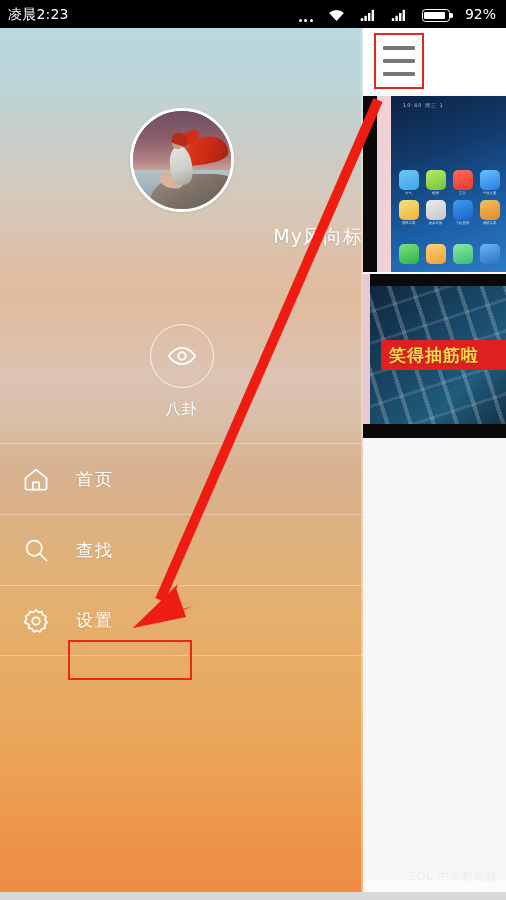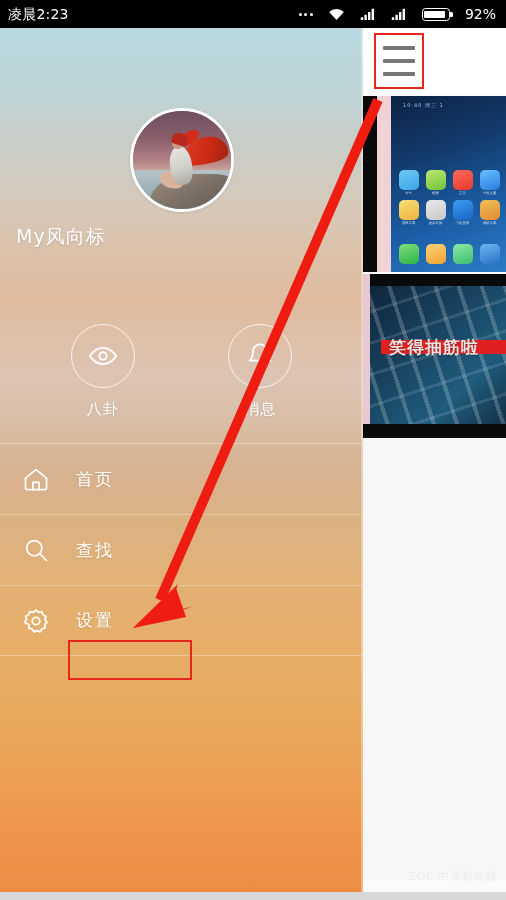--- a/index.html
+++ b/index.html
@@ -10,21 +10,21 @@
   }
   #screen{ position:relative; width:506px; height:900px; overflow:hidden; background:#fff; }
 
   
   .statusbar{
     position:absolute; left:0; top:0; width:506px; height:28px;
     background:#000; color:#fff; display:flex; align-items:center;
     padding:0 10px 0 8px;
   }
   .status-time{ font-size:14px; letter-spacing:.2px; line-height:28px; }
-  .status-right{ margin-left:auto; display:flex; align-items:center; gap:15px; }
+  .status-right{ margin-left:auto; display:flex; align-items:flex-end; gap:15px; }
   .dots{ display:flex; gap:2.5px; align-items:center; }
   .dots i{ width:3px; height:3px; background:#fff; border-radius:50%; display:block; }
   .batt{
     width:28px; height:13px; border:1.6px solid #fff; border-radius:3.5px;
     position:relative; display:flex; align-items:center;
   }
   .batt::after{
     content:""; position:absolute; right:-4px; top:3.2px;
     width:2.5px; height:5px; background:#fff; border-radius:0 1.5px 1.5px 0;
   }
@@ -70,23 +70,23 @@
   .news::before{
     content:""; position:absolute; left:-10%; top:-10%; width:120%; height:120%;
     background:
       repeating-linear-gradient(72deg, rgba(255,255,255,.20) 0 4px, transparent 4px 22px),
       repeating-linear-gradient(-18deg, rgba(255,255,255,.12) 0 3px, transparent 3px 30px);
   }
   .news-top{ position:absolute; left:0; right:0; top:0; height:12px; background:#0a0a0a; }
   .news-bot{ position:absolute; left:0; right:0; bottom:0; height:14px; background:#0a0a0a; }
   .news-left{ position:absolute; left:0; top:0; bottom:0; width:7px; background:#e9c9d1; }
   .news-banner{
-    position:absolute; left:18px; right:0; top:66px; height:14px; background:#e02020;
+    position:absolute; left:18px; right:0; top:66px; height:30px; background:#e02020;
     display:flex; align-items:center; padding-left:8px;
-    font-size:17px; font-weight:bold; color:#e5e5e5; letter-spacing:1px;
+    font-size:17px; font-weight:bold; color:#fde047; letter-spacing:1px;
     text-shadow:0 1px 1px rgba(0,0,0,.35);
   }
 
   .right-blank{ position:absolute; left:363px; top:438px; width:143px; height:442px; background:#f7f7f7; }
   .watermark{
     position:absolute; right:8px; bottom:16px; font-size:11px; color:#ebebeb;
     letter-spacing:1px; user-select:none;
   }
   .bottom-strip{ position:absolute; left:0; bottom:0; width:506px; height:8px; background:#d8d8d8; }
 
@@ -153,21 +153,21 @@
   .av-cape2{
     position:absolute; left:46%; top:21%; width:22%; height:12%;
     background:#d22d18; border-radius:60% 40% 50% 30%; transform:rotate(-28deg);
   }
   .av-legs{
     position:absolute; left:28%; top:62%; width:24%; height:16%;
     background:#d7b49b; border-radius:40% 10% 40% 50%; transform:rotate(10deg);
   }
 
   .username{
-    position:absolute; left:16px; right:0; top:196px; text-align:left;
+    position:absolute; left:16px; right:0; top:196px; text-align:right;
     font-size:19px; color:#ffffff; letter-spacing:1px;
     text-shadow:0 1px 2px rgba(0,0,0,.15);
   }
 
   
   .actions{
     position:absolute; left:0; right:0; top:296px;
     display:flex; justify-content:space-around; padding:0 24px;
   }
   .act{ width:88px; text-align:center; }
@@ -308,29 +308,20 @@
       <div class="act">
         <div class="act-circle">
           <svg width="30" height="30" viewBox="0 0 24 24" fill="none" stroke="#ffffff" stroke-width="1.5" stroke-linecap="round" stroke-linejoin="round">
             <path d="M1.5 12s3.8-6.5 10.5-6.5S22.5 12 22.5 12 18.7 18.5 12 18.5 1.5 12 1.5 12z"></path>
             <circle cx="12" cy="12" r="3"></circle>
           </svg>
         </div>
         <div class="act-label">八卦</div>
       </div>
 
-      <div class="act">
-        <div class="act-circle">
-          <svg width="28" height="28" viewBox="0 0 24 24" fill="none" stroke="#ffffff" stroke-width="1.5" stroke-linecap="round" stroke-linejoin="round">
-            <path d="M18 8a6 6 0 1 0-12 0c0 7-3 8-3 8h18s-3-1-3-8z"></path>
-            <path d="M10.3 21a2 2 0 0 0 3.4 0"></path>
-          </svg>
-        </div>
-        <div class="act-label">消息</div>
-      </div>
 
 
     </div>
 
     <div class="menu">
 
       <div class="menu-item">
         <div class="menu-icon">
           <svg width="28" height="28" viewBox="0 0 24 24" fill="none" stroke="#ffffff" stroke-width="1.5" stroke-linecap="round" stroke-linejoin="round">
             <path d="M3 11.2 12 4l9 7.2V20a1 1 0 0 1-1 1H4a1 1 0 0 1-1-1z"></path>

